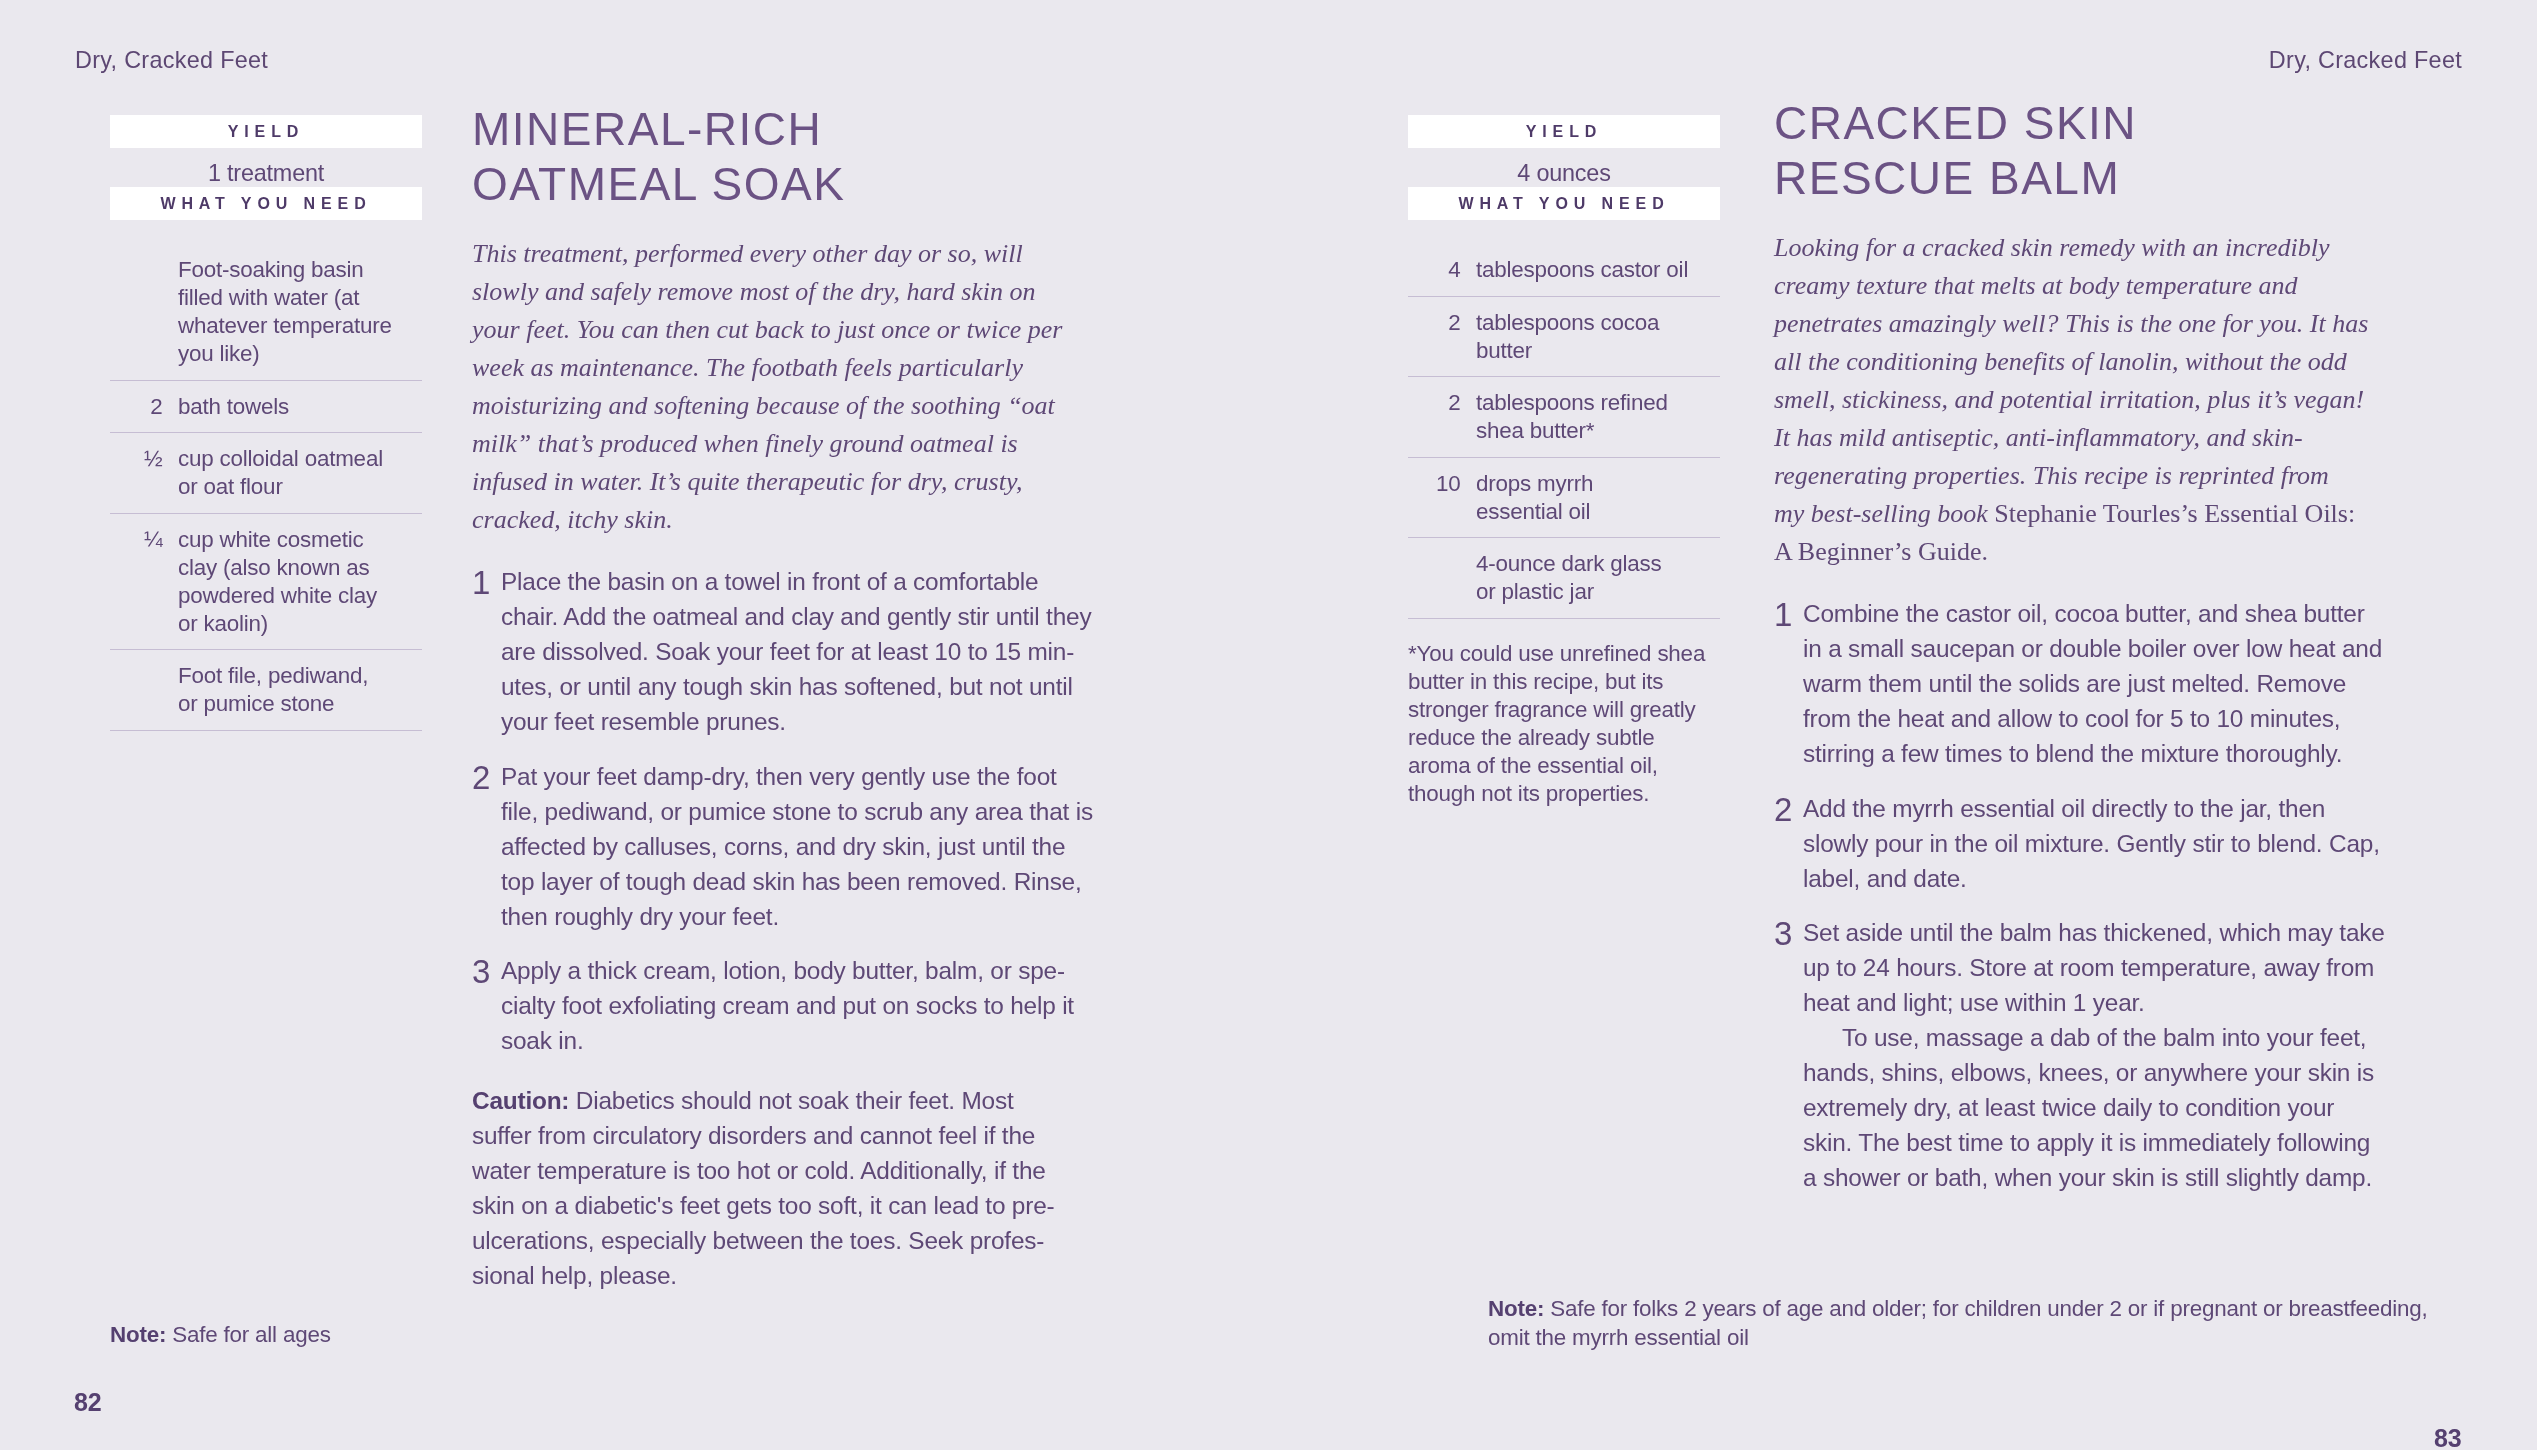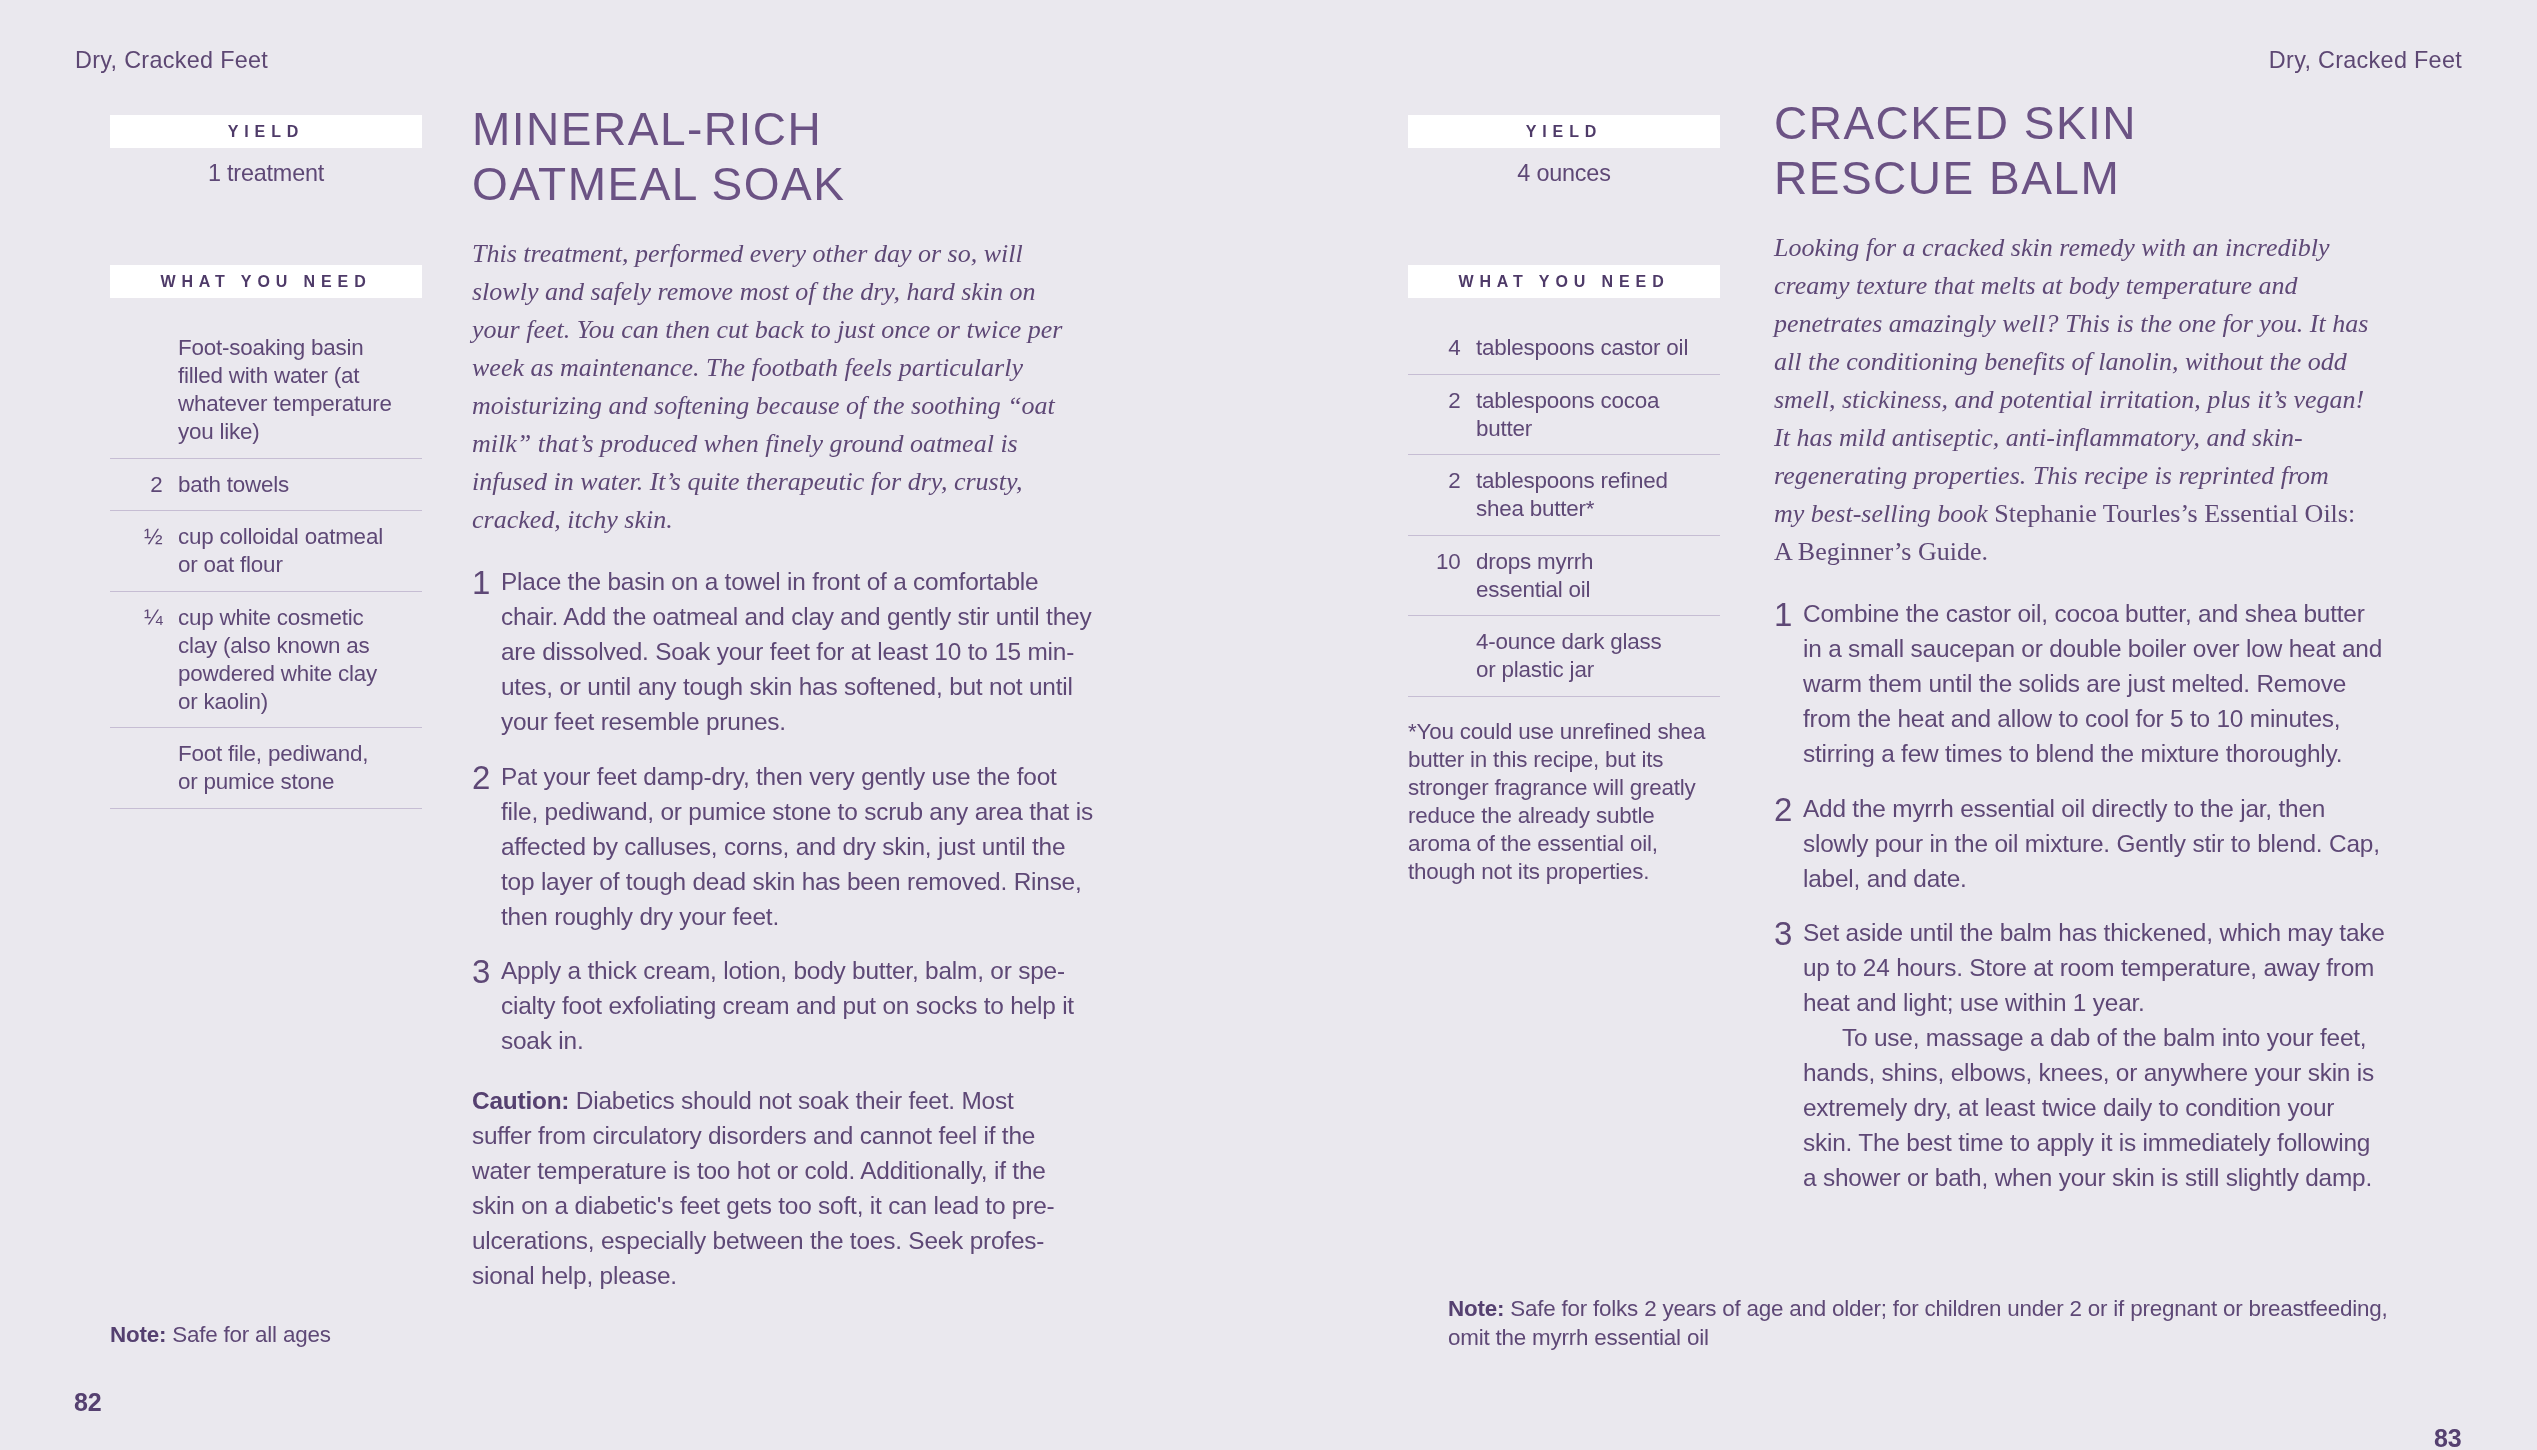--- a/index.html
+++ b/index.html
@@ -14,21 +14,21 @@
   .running-head{font-size:23.4px;color:#5d4773;letter-spacing:0.3px;}
   .pagenum{font-size:25px;font-weight:bold;color:#554070;}
 
   
   .sidebar{width:312px;}
   .label-box{
     background:#ffffff;height:33px;line-height:33px;text-align:center;
     font-weight:bold;font-size:16px;letter-spacing:5.9px;color:#4e3a68;
   }
   .yield-value{text-align:center;margin-top:11.7px;font-size:23.4px;line-height:27px;}
-  .wyn-box{margin-top:78px;}
+  .wyn-box{}
   .ingredients{margin-top:25px;}
   .ing-row{display:flex;border-bottom:1.5px solid #c6bdd3;padding:11.7px 0;}
   .ing-qty{width:68px;flex:none;text-align:right;padding-right:15.6px;box-sizing:border-box;
            font-size:22.4px;line-height:28px;}
   .ing-text{white-space:pre;font-size:22.4px;line-height:28px;}
   .footnote{margin-top:21.5px;font-size:22.4px;line-height:28px;white-space:pre;}
 
   
   .recipe-title{
     font-size:46px;line-height:55px;letter-spacing:1.5px;font-weight:500;
@@ -209,17 +209,17 @@
 heat and light; use within 1 year.</span>
 <span>      To use, massage a dab of the balm into your feet,
 hands, shins, elbows, knees, or anywhere your skin is
 extremely dry, at least twice daily to condition your
 skin. The best time to apply it is immediately following
 a shower or bath, when your skin is still slightly damp.</span></div>
     </div>
   </div>
 </div>
 
-<div class="abs note" style="left:1448px;top:1294px;width:986px;"><strong>Note:</strong><span> Safe for folks 2 years of age and older; for children under 2 or if pregnant or breastfeeding,
+<div class="abs note" style="left:1488px;top:1294px;width:986px;"><strong>Note:</strong><span> Safe for folks 2 years of age and older; for children under 2 or if pregnant or breastfeeding,
 omit the myrrh essential oil</span></div>
 
 <div class="abs pagenum" style="left:2434px;top:1388px;margin-top:36px;">83</div>
 
 
 </body></html>

